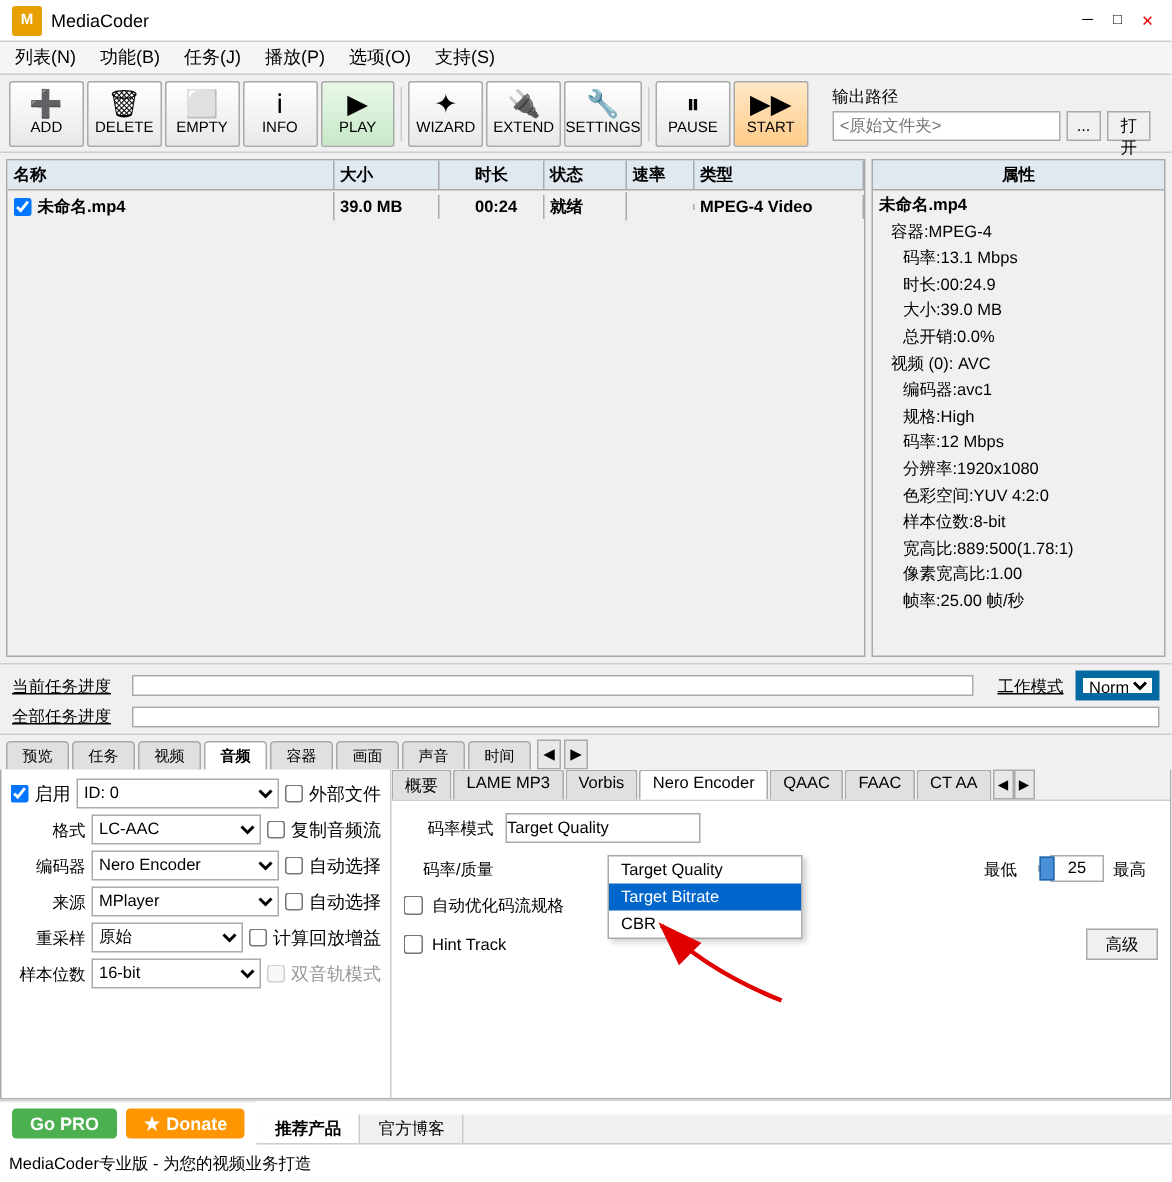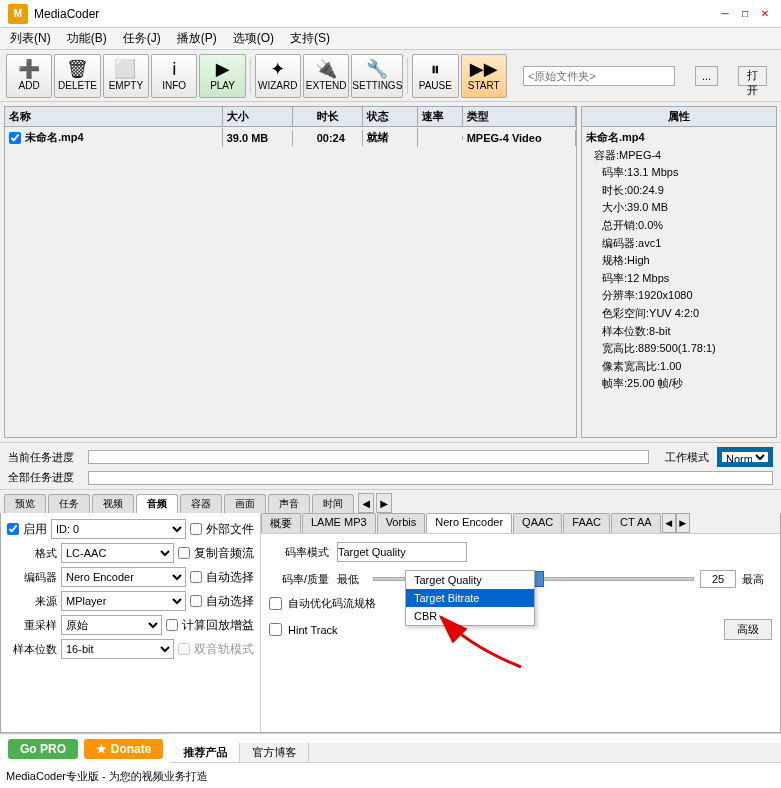--- a/index.html
+++ b/index.html
@@ -95,21 +95,21 @@
     #recommend-tabs { display: flex; border-bottom: 1px solid #ccc; background: #f0f0f0; }
     .rec-tab { padding: 2px 12px; font-size: 11px; cursor: pointer; border-right: 1px solid #ccc; }
     .rec-tab.active { background: white; font-weight: bold; }
     #recommend-body { padding: 4px 6px; font-size: 11px; line-height: 1.8; height: 90px; overflow: hidden; }
 
     
     #action-bar { display: flex; justify-content: flex-end; align-items: center; padding: 4px 8px; gap: 6px; background: white; border-top: 1px solid #eee; }
     .gopro-btn { padding: 3px 12px; background: #4CAF50; color: white; border: none; cursor: pointer; font-size: 12px; font-weight: bold; border-radius: 3px; }
     .donate-btn { padding: 3px 12px; background: #ff9500; color: white; border: none; cursor: pointer; font-size: 12px; font-weight: bold; border-radius: 3px; display: flex; align-items: center; gap: 4px; }
 
-    .progress-section { display: flex; flex-direction: column; gap: 3px; padding: 4px 8px; background: #f0f0f0; border-top: 1px solid #ccc; }
+    .progress-section { display: flex; flex-direction: column; gap: 3px; padding: 4px 8px; background: #f0f0f0; border-top: 1px solid #ccc; text-decoration: underline; }
     .prog-row { display: flex; align-items: center; gap: 8px; }
     .prog-label { font-size: 11px; width: 72px; }
     .prog-bar-outer { flex: 1; height: 14px; border: 1px solid #aaa; background: white; }
     .prog-bar-inner { height: 100%; background: #4a90d9; width: 0%; }
 
     .wm-row { display: flex; align-items: center; justify-content: flex-end; gap: 8px; }
     .wm-label { font-size: 11px; }
     .wm-select { height: 20px; border: 5px solid #0369a1; font-size: 11px; background: white; width: 56px; }
   </style>
 </head>
@@ -176,21 +176,22 @@
   <div class="tool-btn">
     <span class="tool-icon">⏸</span>
     <span>PAUSE</span>
   </div>
   <div class="tool-btn" style="background: linear-gradient(to bottom, #ffe8c8, #ffcc88);">
     <span class="tool-icon">▶▶</span>
     <span>START</span>
   </div>
 
   <div style="flex:1; display:flex; flex-direction:column; padding: 0 8px; gap:2px; margin-left: 6px;">
-    <div style="display:flex; gap:20px; align-items:center;">
+    <span style="font-size:11px;">输出路径</span>
+    <div style="display:flex; gap:4px; align-items:center;">
       <input type="text" style="flex: 1 1 0%; height: 20px; border: 1px solid rgb(170, 170, 170); font-size: 11px; padding: 0px 4px;" value="" placeholder="&lt;原始文件夹&gt;">
       <button class="browse-btn" style="padding:1px 6px; border:1px solid #aaa; background:#f0f0f0; cursor:pointer; font-size:11px; height:20px;">...</button>
       <button class="open-btn" style="padding:1px 8px; border:1px solid #aaa; background:#f0f0f0; cursor:pointer; font-size:11px; height:20px;">打开</button>
     </div>
   </div>
 </div>
 
 <div id="main">
 
   <div id="filelist">
@@ -219,20 +220,21 @@
 
   <div id="properties">
     <div id="properties-header">属性</div>
     <div id="properties-body">
       <div class="prop-title">未命名.mp4</div>
       <div class="prop-indent"><span>容器:</span><span>MPEG-4</span></div>
       <div class="prop-indent2"><span>码率:</span><span>13.1 Mbps</span></div>
       <div class="prop-indent2"><span>时长:</span><span>00:24.9</span></div>
       <div class="prop-indent2"><span>大小:</span><span>39.0 MB</span></div>
       <div class="prop-indent2"><span>总开销:</span><span>0.0%</span></div>
+      <div class="prop-indent"><span>视频 (0): AVC</span></div>
       <div class="prop-indent2"><span>编码器:</span><span>avc1</span></div>
       <div class="prop-indent2"><span>规格:</span><span>High</span></div>
       <div class="prop-indent2"><span>码率:</span><span>12 Mbps</span></div>
       <div class="prop-indent2"><span>分辨率:</span><span>1920x1080</span></div>
       <div class="prop-indent2"><span>色彩空间:</span><span>YUV 4:2:0</span></div>
       <div class="prop-indent2"><span>样本位数:</span><span>8-bit</span></div>
       <div class="prop-indent2"><span>宽高比:</span><span>889:500(1.78:1)</span></div>
       <div class="prop-indent2"><span>像素宽高比:</span><span>1.00</span></div>
       <div class="prop-indent2"><span>帧率:</span><span>25.00 帧/秒</span></div>
     </div>
@@ -348,21 +350,21 @@
           
           <div id="dropdown-overlay">
             <div class="dropdown-item">Target Quality</div>
             <div class="dropdown-item highlighted">Target Bitrate</div>
             <div class="dropdown-item">CBR</div>
           </div>
         </div>
       </div>
       <div class="nero-row">
         <span class="nero-label">码率/质量</span>
-        <div style="display:flex; flex-direction:column; gap:4px; flex:1;">
+        <div style="display:flex; flex-direction:column; gap:4px; flex:1;align-items:flex-end;">
           <div class="quality-slider-row">
             <span class="quality-label">最低</span>
             <div class="slider-track">
               <div class="slider-thumb"></div>
             </div>
             <input type="text" class="quality-input" value="25" style="">
             <span class="quality-label">最高</span>
           </div>
         </div>
       </div>

